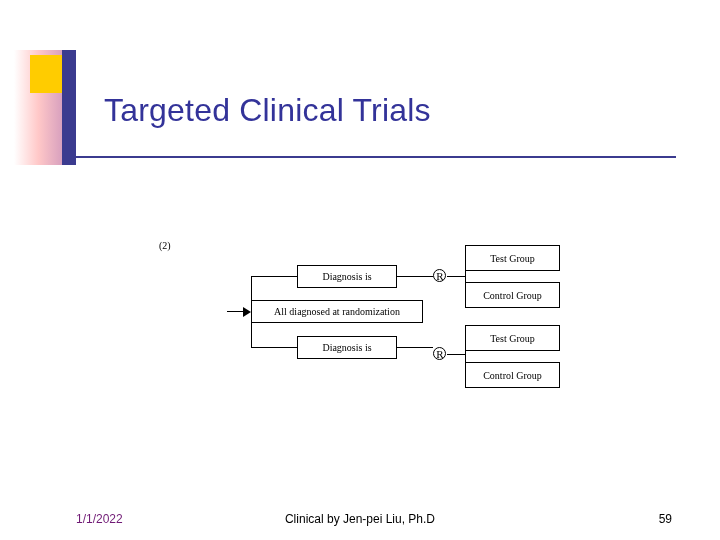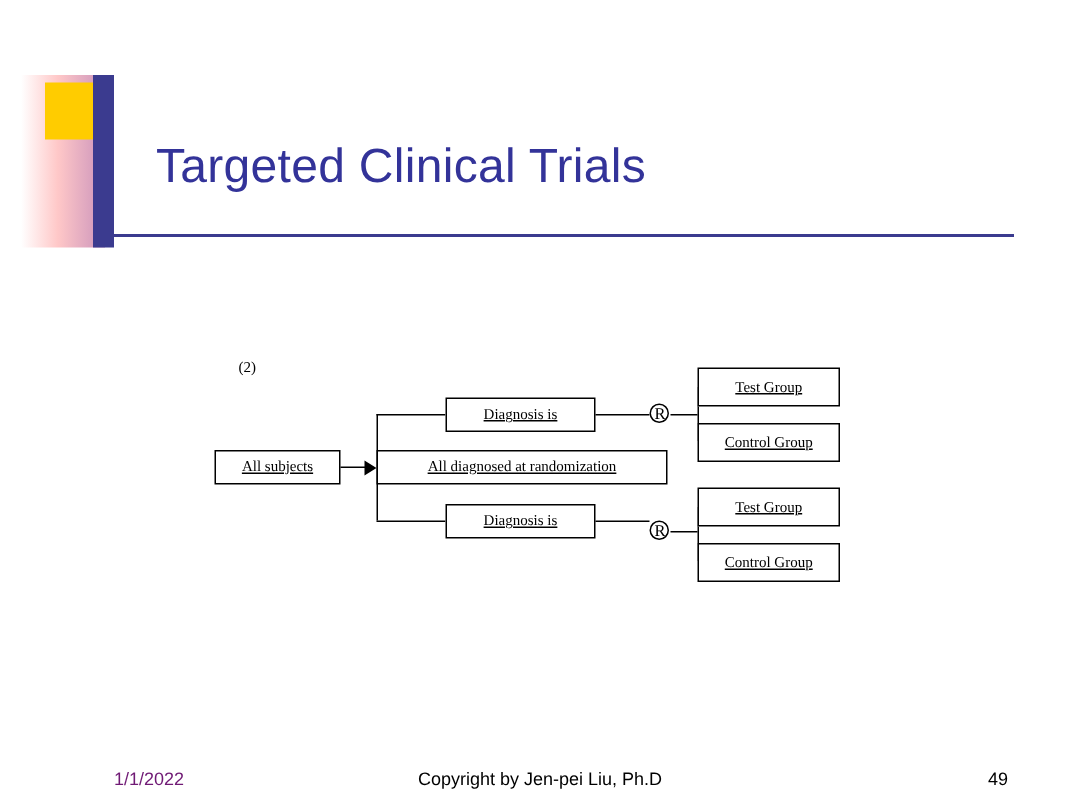--- a/index.html
+++ b/index.html
@@ -80,21 +80,20 @@
     position: absolute;
     border: 1px solid #000000;
     background: #ffffff;
     font-family: "Liberation Serif", serif;
     font-size: 10px;
     color: #000000;
     display: flex;
     align-items: center;
     box-sizing: border-box;
     white-space: nowrap;
-    text-decoration: underline;
   }
   .node.center { justify-content: center; }
 
   .label-2 {
     position: absolute;
     left: 159px;
     top: 240px;
     font-family: "Liberation Serif", serif;
     font-size: 10px;
     color: #000000;
@@ -175,26 +174,25 @@
   <div class="blk-blue"></div>
 </div>
 
 <div class="title">Targeted Clinical Trials</div>
 <div class="title-rule"></div>
 
 <div class="diagram">
 
   <div class="label-2">(2)</div>
 
-  <div class="node center" style="left:143px; top:300px; width:84px; height:23px;">All subjects</div>
 
   <div class="ln ln-h" style="left:227px; top:311px; width:18px;"></div>
   <div class="arrow" style="left:243px; top:307px;"></div>
 
-  <div class="node center" style="left:251px; top:300px; width:194px; height:23px;">All diagnosed at randomization</div>
+  <div class="node center" style="left:251px; top:300px; width:172px; height:23px;">All diagnosed at randomization</div>
 
   <div class="ln ln-v" style="left:251px; top:276px; height:71px;"></div>
   <div class="ln ln-h" style="left:251px; top:276px; width:46px;"></div>
   <div class="ln ln-h" style="left:251px; top:347px; width:46px;"></div>
 
   <div class="node center" style="left:297px; top:265px; width:100px; height:23px;">Diagnosis is</div>
 
   <div class="node center" style="left:297px; top:336px; width:100px; height:23px;">Diagnosis is</div>
 
   <div class="ln ln-h" style="left:397px; top:276px; width:36px;"></div>
@@ -219,14 +217,14 @@
   <div class="ln ln-h" style="left:447px; top:354px; width:18px;"></div>
   <div class="ln ln-v" style="left:465px; top:338px; height:36px;"></div>
 
   <div class="node center" style="left:465px; top:325px; width:95px; height:26px;">Test Group</div>
 
   <div class="node center" style="left:465px; top:362px; width:95px; height:26px;">Control Group</div>
 
 </div>
 
 <div class="footer-date">1/1/2022</div>
-<div class="footer-center">Copyright by Jen-pei Liu, Ph.D</div>
-<div class="footer-page">49</div>
+<div class="footer-center">Clinical by Jen-pei Liu, Ph.D</div>
+<div class="footer-page">59</div>
 
 </body></html>

